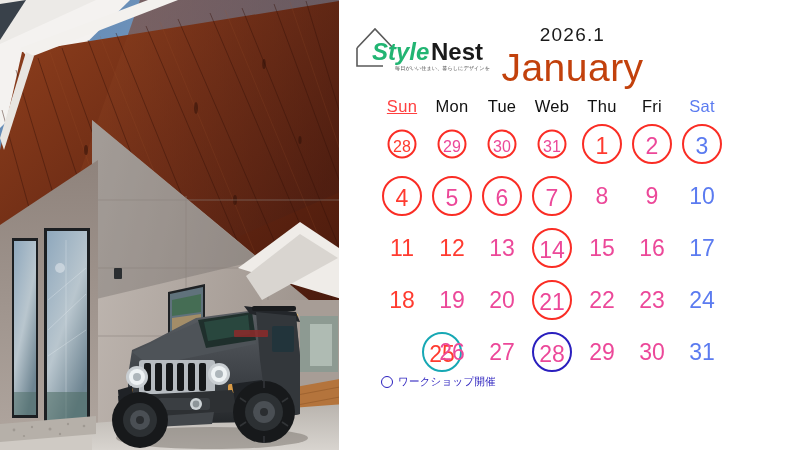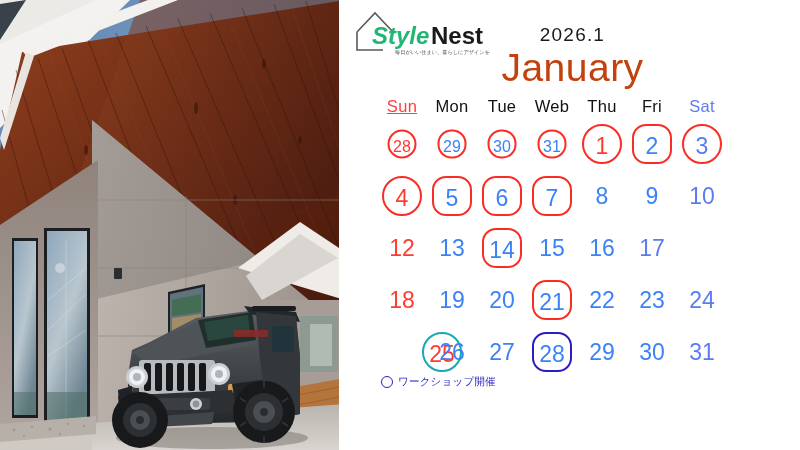--- a/index.html
+++ b/index.html
@@ -11,21 +11,21 @@
 
   
   .photo{position:absolute;left:0;top:0;width:345px;height:450px;overflow:hidden;background:#2a1410;}
   .photo svg{display:block;width:345px;height:450px;}
   .photo-border{position:absolute;left:339px;top:0;width:6px;height:450px;background:#fff;}
 
   
   .panel{position:absolute;left:345px;top:0;width:455px;height:450px;background:#fff;}
 
   
-  .logo{position:absolute;left:8px;top:6px;width:150px;height:52px;}
+  .logo{position:absolute;left:8px;top:22px;width:150px;height:52px;}
   .logo svg{display:block;}
 
   
   .year{position:absolute;left:0;top:24px;width:455px;text-align:center;
         font-size:19px;letter-spacing:1.2px;color:#1a1a1a;font-weight:400;}
   .month{position:absolute;left:0;top:46px;width:455px;text-align:center;
         font-size:39px;letter-spacing:.5px;color:#c2410c;font-weight:400;}
 
   
   .grid{position:absolute;left:32px;top:94px;width:400px;}
@@ -41,21 +41,21 @@
 
   .num{
     position:absolute;left:50%;top:50%;transform:translate(-50%,-50%);
     width:40px;height:40px;line-height:40px;text-align:center;
     font-size:23px;color:#111;box-sizing:border-box;border-radius:50%;
     letter-spacing:0px;
   }
   .num.small{font-size:16px;width:29px;height:29px;line-height:29px;}
   .c-red{color:#ff3b30;}
   .c-blue{color:#5b7bf0;}
-  .c-black{color:#3b82f6;border-radius:14px;}
+  .c-black{color:#ec4899;}
   .ring-red{border:2.6px solid #fa2d25;}
   .ring-red.small{border-width:2.2px;}
   .ring-teal{border:2.8px solid #17a8b4;margin-left:40px;}
   .ring-navy{border:2.8px solid #2a1fbe;}
 
   
   .legend{position:absolute;left:36px;top:372px;width:420px;font-size:11px;}
   .lrow{display:flex;align-items:center;height:20px;}
   .litem{display:flex;align-items:center;margin-right:9px;}
   .lcirc{width:12px;height:12px;border-radius:50%;box-sizing:border-box;margin-right:5px;flex:none;}
@@ -370,20 +370,23 @@
             </div>
             <div class="cell">
               <div class="num c-black ">9</div>
             </div>
             <div class="cell">
               <div class="num c-blue ">10</div>
             </div>
           </div>
           <div class="row wk">
             <div class="cell">
+              <div class="num c-red ">11</div>
+            </div>
+            <div class="cell">
               <div class="num c-red ">12</div>
             </div>
             <div class="cell">
               <div class="num c-black ">13</div>
             </div>
             <div class="cell">
               <div class="num c-black ring-red">14</div>
             </div>
             <div class="cell">
               <div class="num c-black ">15</div>

